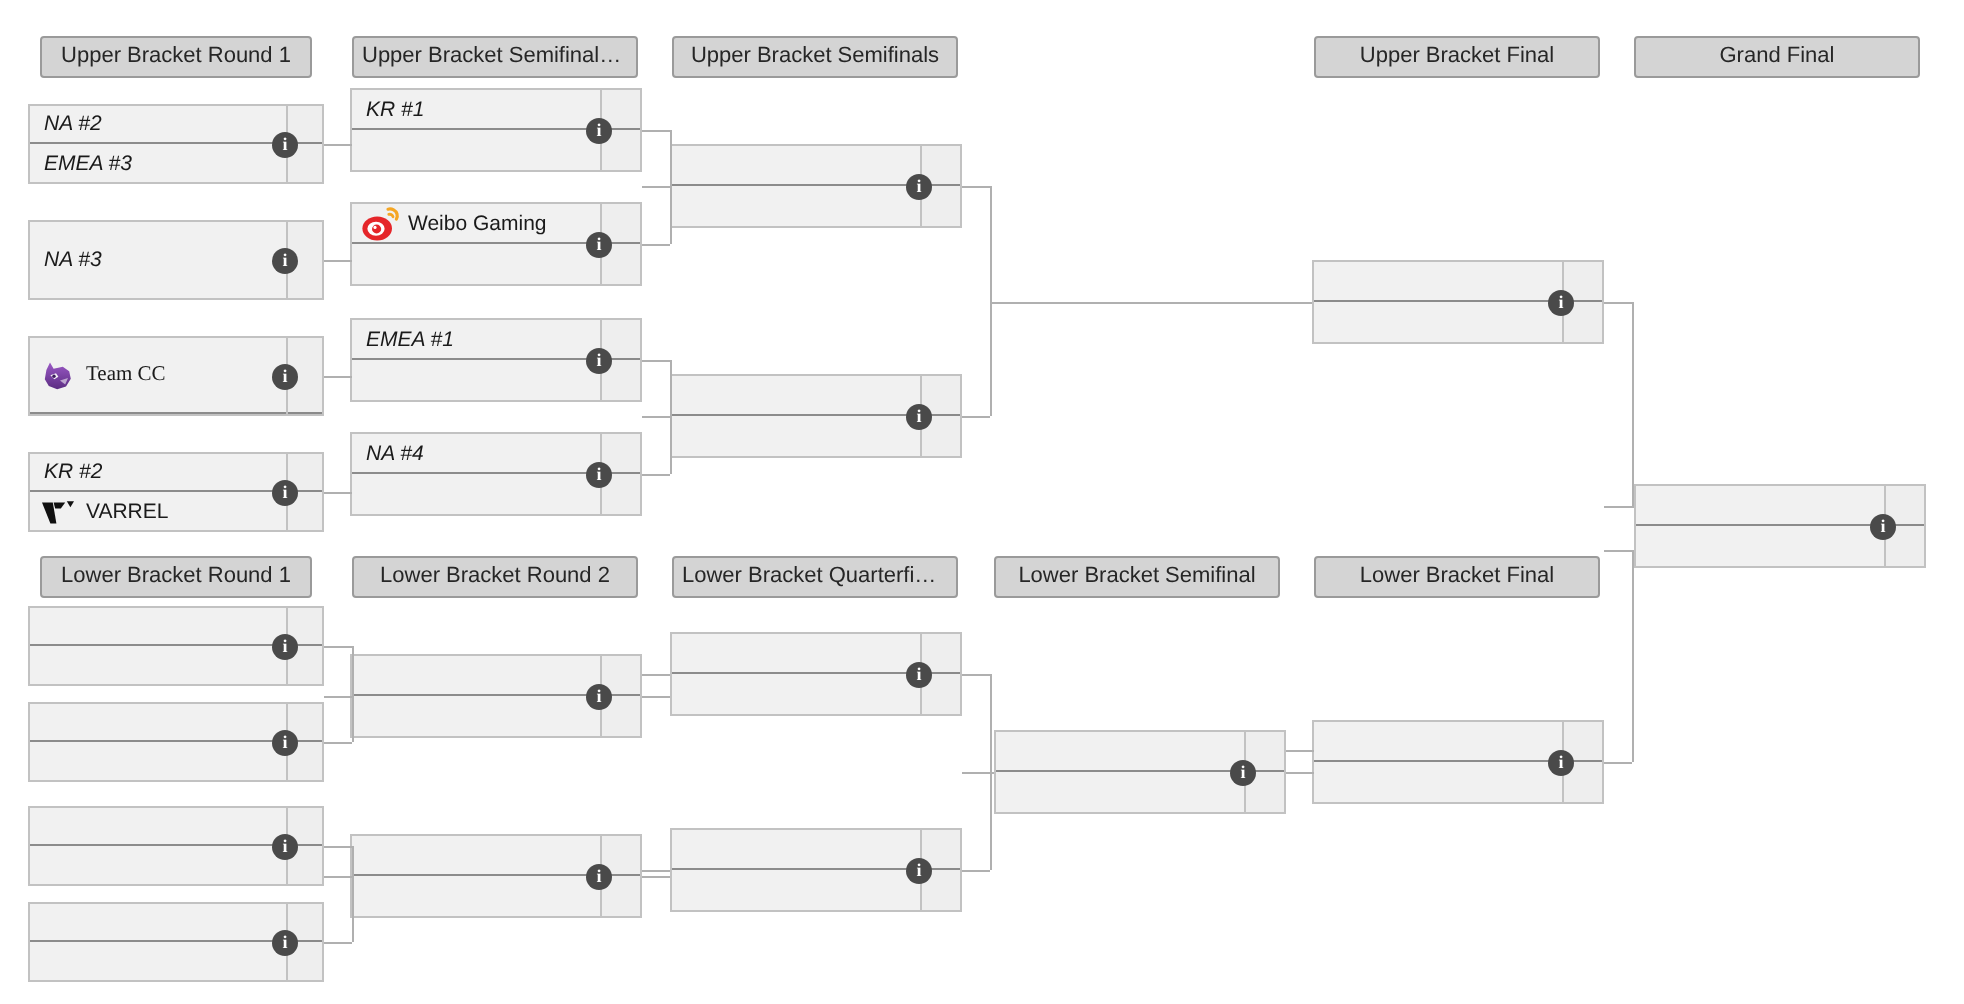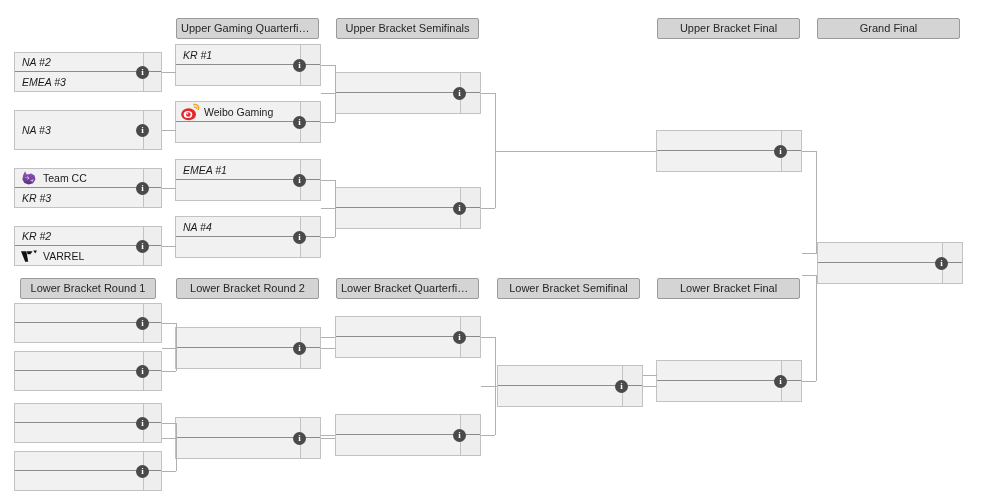--- a/index.html
+++ b/index.html
@@ -120,21 +120,22 @@
     margin-left: 4px;
     position: relative;
     display: inline-block;
   }
   .logo svg { display: block; width: 20px; height: 20px; }
 </style>
 </head>
 <body>
 
 <div id="bracket-root">
-    <div class="round-header" style="left: 176px; top: 18px; width: 143px;">Upper Gaming Quarterfin…</div>
+    <div class="round-header" style="left: 20px; top: 18px; width: 136px;">Upper Bracket Round 1</div>
+    <div class="round-header" style="left: 176px; top: 18px; width: 143px;">Upper Bracket Semifinals…</div>
     <div class="round-header" style="left: 657px; top: 18px; width: 143px;">Upper Bracket Final</div>
     <div class="round-header" style="left: 336px; top: 18px; width: 143px;">Upper Bracket Semifinals</div>
     <div class="round-header" style="left: 817px; top: 18px; width: 143px;">Grand Final</div>
     <div class="round-header" style="left: 20px; top: 278px; width: 136px;">Lower Bracket Round 1</div>
     <div class="round-header" style="left: 176px; top: 278px; width: 143px;">Lower Bracket Round 2</div>
     <div class="round-header" style="left: 336px; top: 278px; width: 143px;">Lower Bracket Quarterfin…</div>
     <div class="round-header" style="left: 497px; top: 278px; width: 143px;">Lower Bracket Semifinal</div>
     <div class="round-header" style="left: 657px; top: 278px; width: 143px;">Lower Bracket Final</div>
     <div class="conn h" style="left: 162px; top: 72px; width: 14px;"></div>
     <div class="conn h" style="left: 162px; top: 130px; width: 14px;"></div>
@@ -186,41 +187,38 @@
       <div class="score-col" style="left: 128px; right: 0px;"></div>
     </div>
     <div class="info-badge" style="left: 136px; top: 65.5px;">i</div>
     <div class="match" style="left: 14px; top: 110px; width: 148px; height: 40px;">
       <div class="slot">
         <span class="slot-name seed">NA #3</span>
       </div>
       <div class="score-col" style="left: 128px; right: 0px;"></div>
     </div>
     <div class="info-badge" style="left: 136px; top: 123.5px;">i</div>
-    <div class="match" style="left: 14px; top: 168px; width: 148px; height: 40px;">
+    <div class="match" style="left: 14px; top: 168px; width: 148px; height: 40px; font-family: Liberation Serif, serif;">
       <div class="slot top">
         <span class="logo">
           <svg viewBox="0 0 20 20" xmlns="http://www.w3.org/2000/svg">
             <defs>
               <linearGradient id="ccg" x1="0" y1="0" x2="0" y2="1">
                 <stop offset="0%" stop-color="#9b59c6"></stop>
                 <stop offset="100%" stop-color="#5b2d82"></stop>
               </linearGradient>
             </defs>
             <path d="M4.2 7.0 L6.0 3.2 L7.8 6.4 L12.4 5.4 L15.6 7.6 L16.4 11.4 L14.0 15.2 L9.6 16.6 L5.4 15.0 L3.4 11.6 Z" fill="url(#ccg)"></path>
             <path d="M6.2 9.6 L9.0 8.6 L10.2 10.4 L8.2 11.6 Z" fill="#ffffff" opacity="0.92"></path>
             <circle cx="8.0" cy="10.1" r="0.85" fill="#3b1a5c"></circle>
             <path d="M11.0 12.2 L15.0 11.0 L13.6 14.2 Z" fill="#ffffff" opacity="0.55"></path>
           </svg>
         </span>
         <span class="slot-name named">Team CC</span>
       </div>
-      <div class="slot">
-        <span class="slot-name seed">KR #3</span>
-      </div>
       <div class="score-col" style="left: 128px; right: 0px;"></div>
     </div>
     <div class="info-badge" style="left: 136px; top: 181.5px;">i</div>
     <div class="match" style="left: 14px; top: 226px; width: 148px; height: 40px;">
       <div class="slot top">
         <span class="slot-name seed">KR #2</span>
       </div>
       <div class="slot">
         <span class="logo">
           <svg viewBox="0 0 20 20" xmlns="http://www.w3.org/2000/svg">

